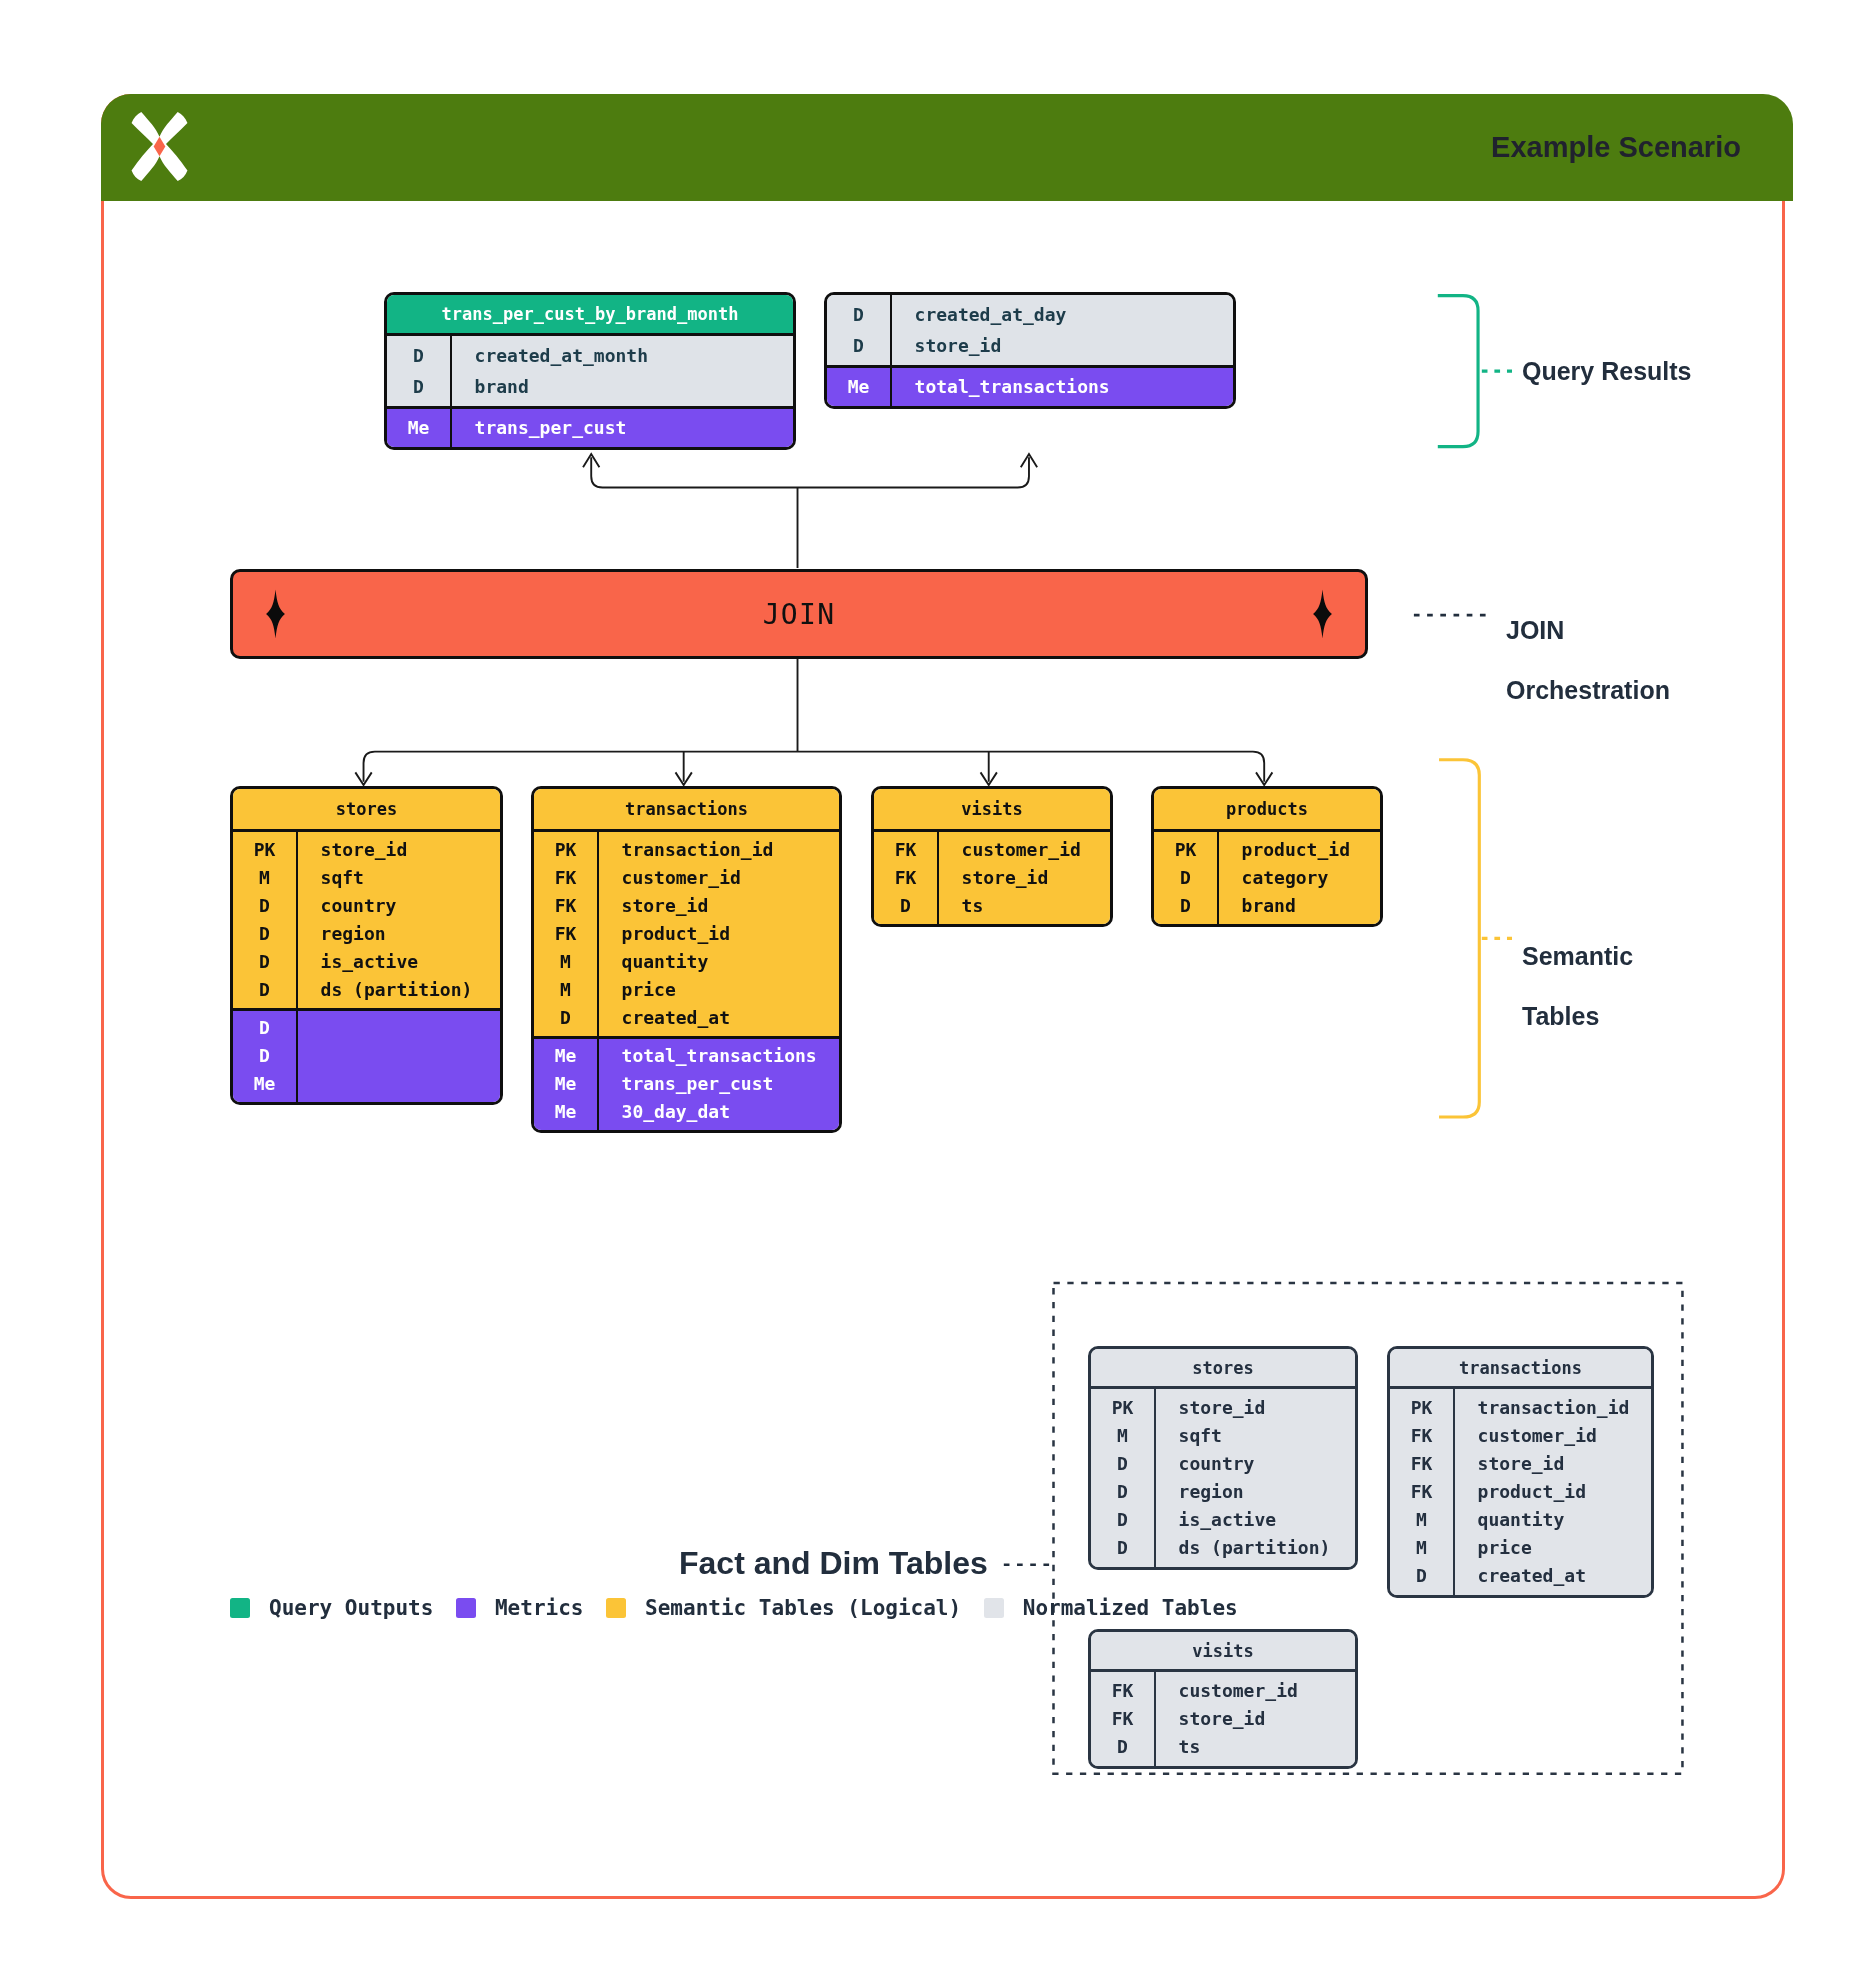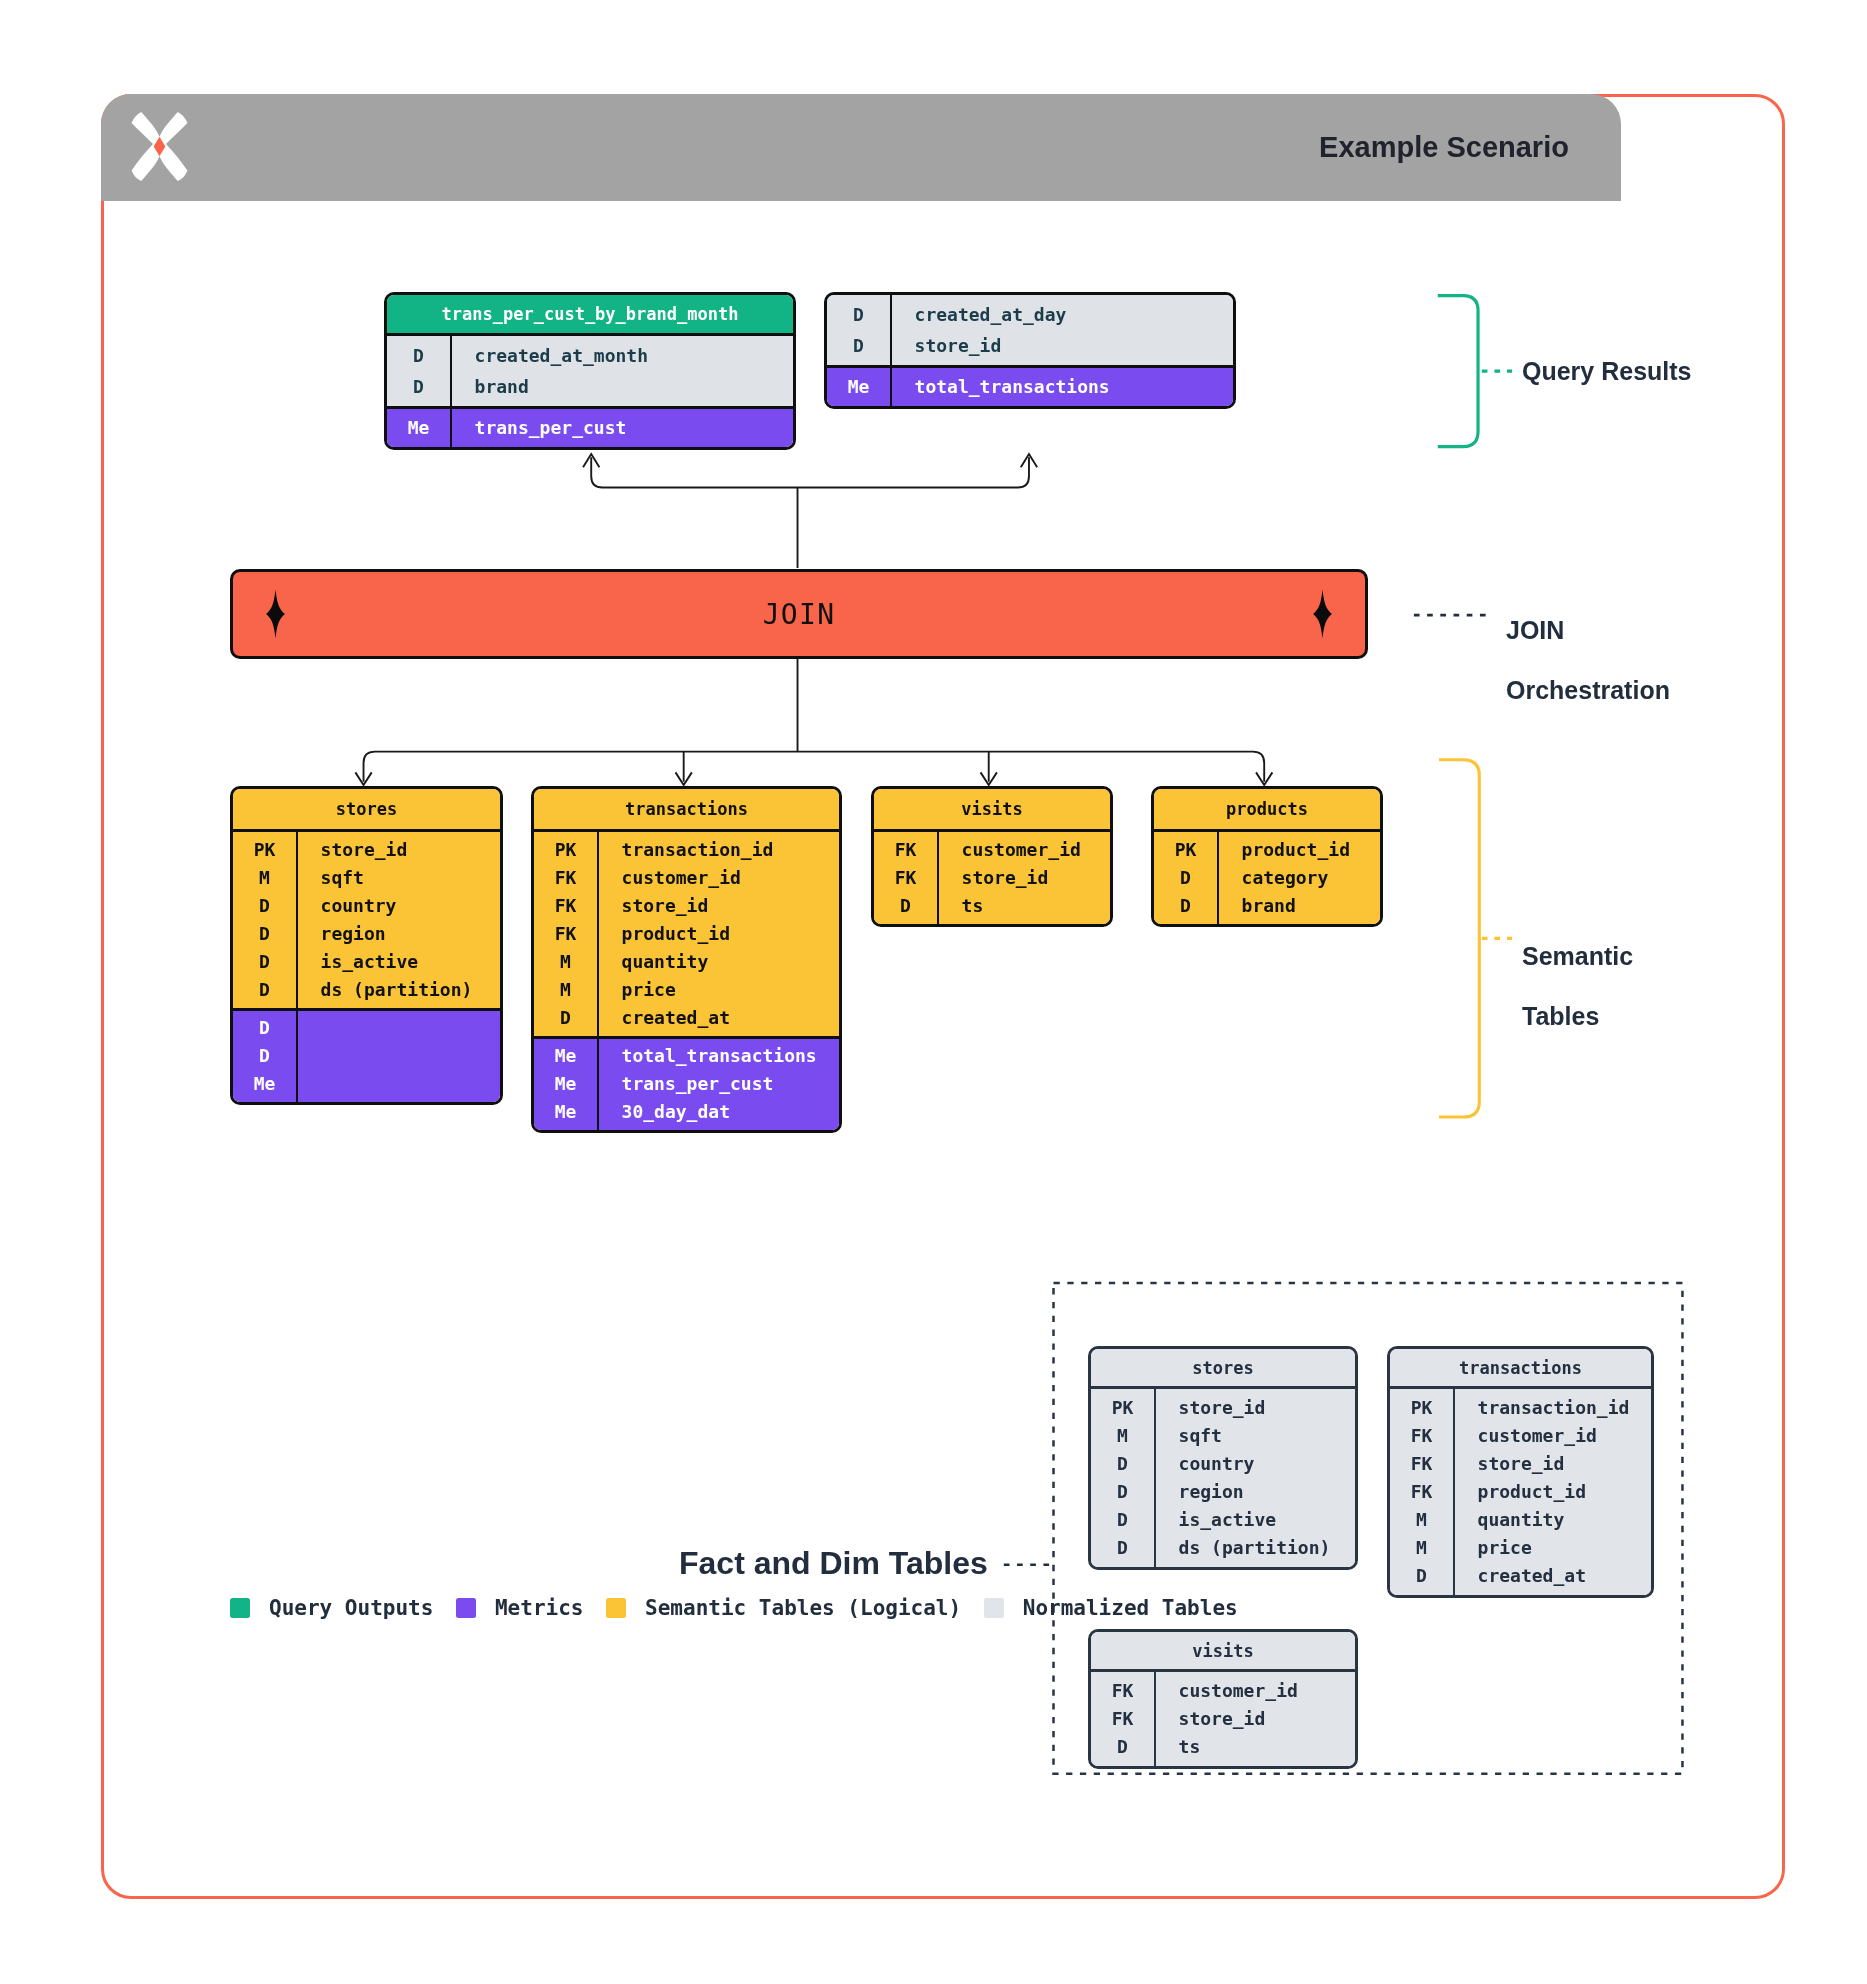--- a/index.html
+++ b/index.html
@@ -6,22 +6,22 @@
   body{
     width:1868px;height:1985px;position:relative;background:#ffffff;
     font-family:"Liberation Sans", sans-serif;overflow:hidden;
   }
   
   .card{
     position:absolute;left:101px;top:94px;width:1678px;height:1799px;
     background:#ffffff;border:3.1px solid #F9654A;border-radius:30px;
   }
   .card-header{
-    position:absolute;left:-3.1px;top:-3.1px;width:1520px;height:107px;
-    background:#a3a3a3;border-radius:30px 30px 0 0;
+    position:absolute;left:-3.1px;top:-3.1px;width:1684px;height:107px;
+    background:#4d7c0f;border-radius:30px 30px 0 0;padding-left:8px;
   }
   .logo{position:absolute;left:26.4px;top:16.4px;width:65px;height:73px;}
   .card-title{
     position:absolute;right:52px;top:0;height:107px;display:flex;align-items:center;
     font-size:29px;font-weight:700;color:#20222E;letter-spacing:0px;
   }
   
   .tbl{
     position:absolute;border:3.1px solid var(--bd);border-radius:10px;overflow:hidden;
     font-family:"DejaVu Sans Mono","Liberation Mono",monospace;font-weight:bold;

